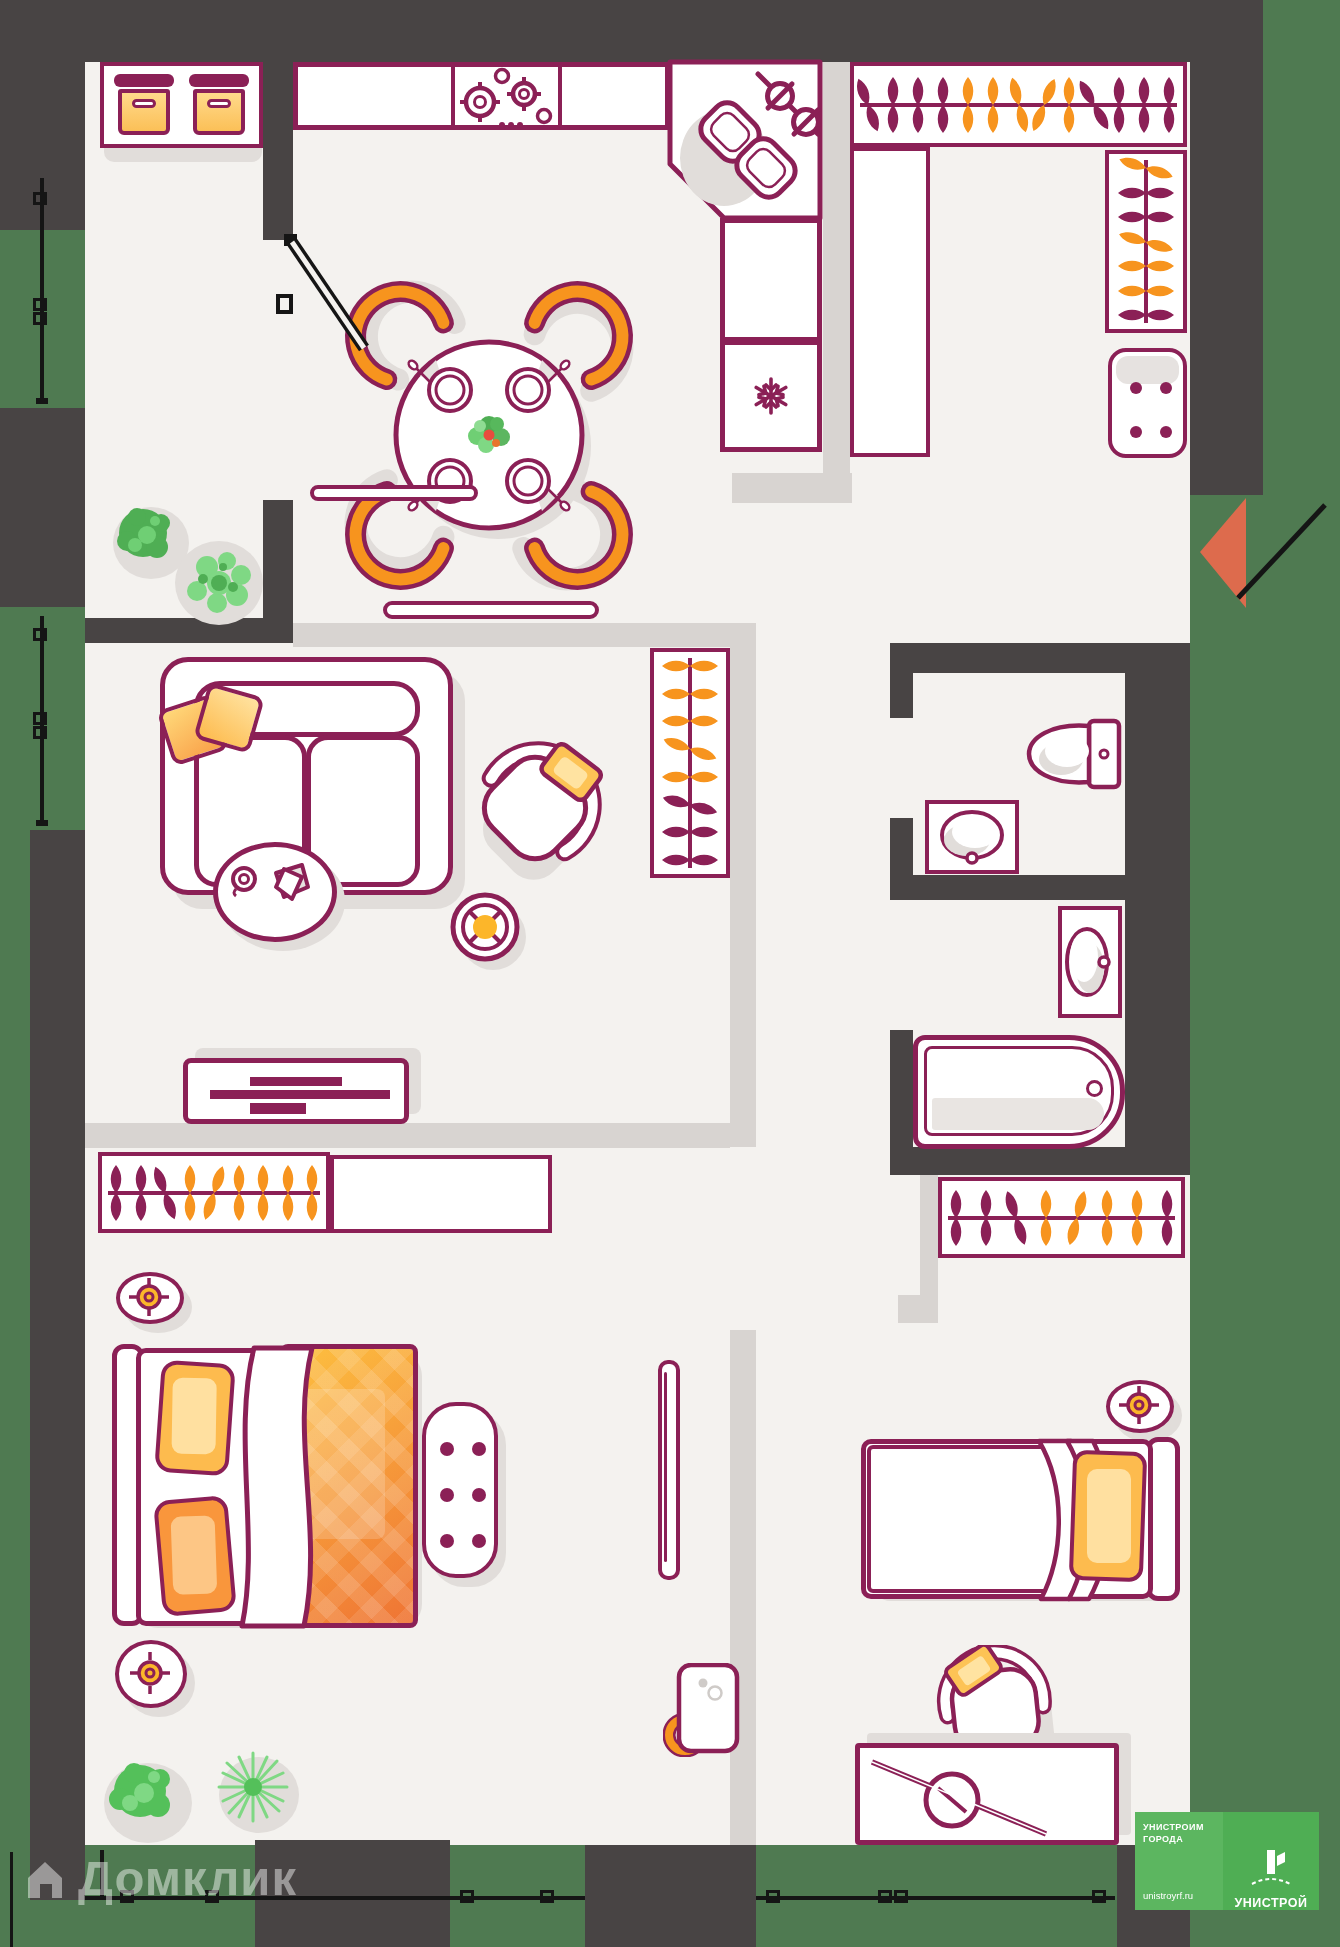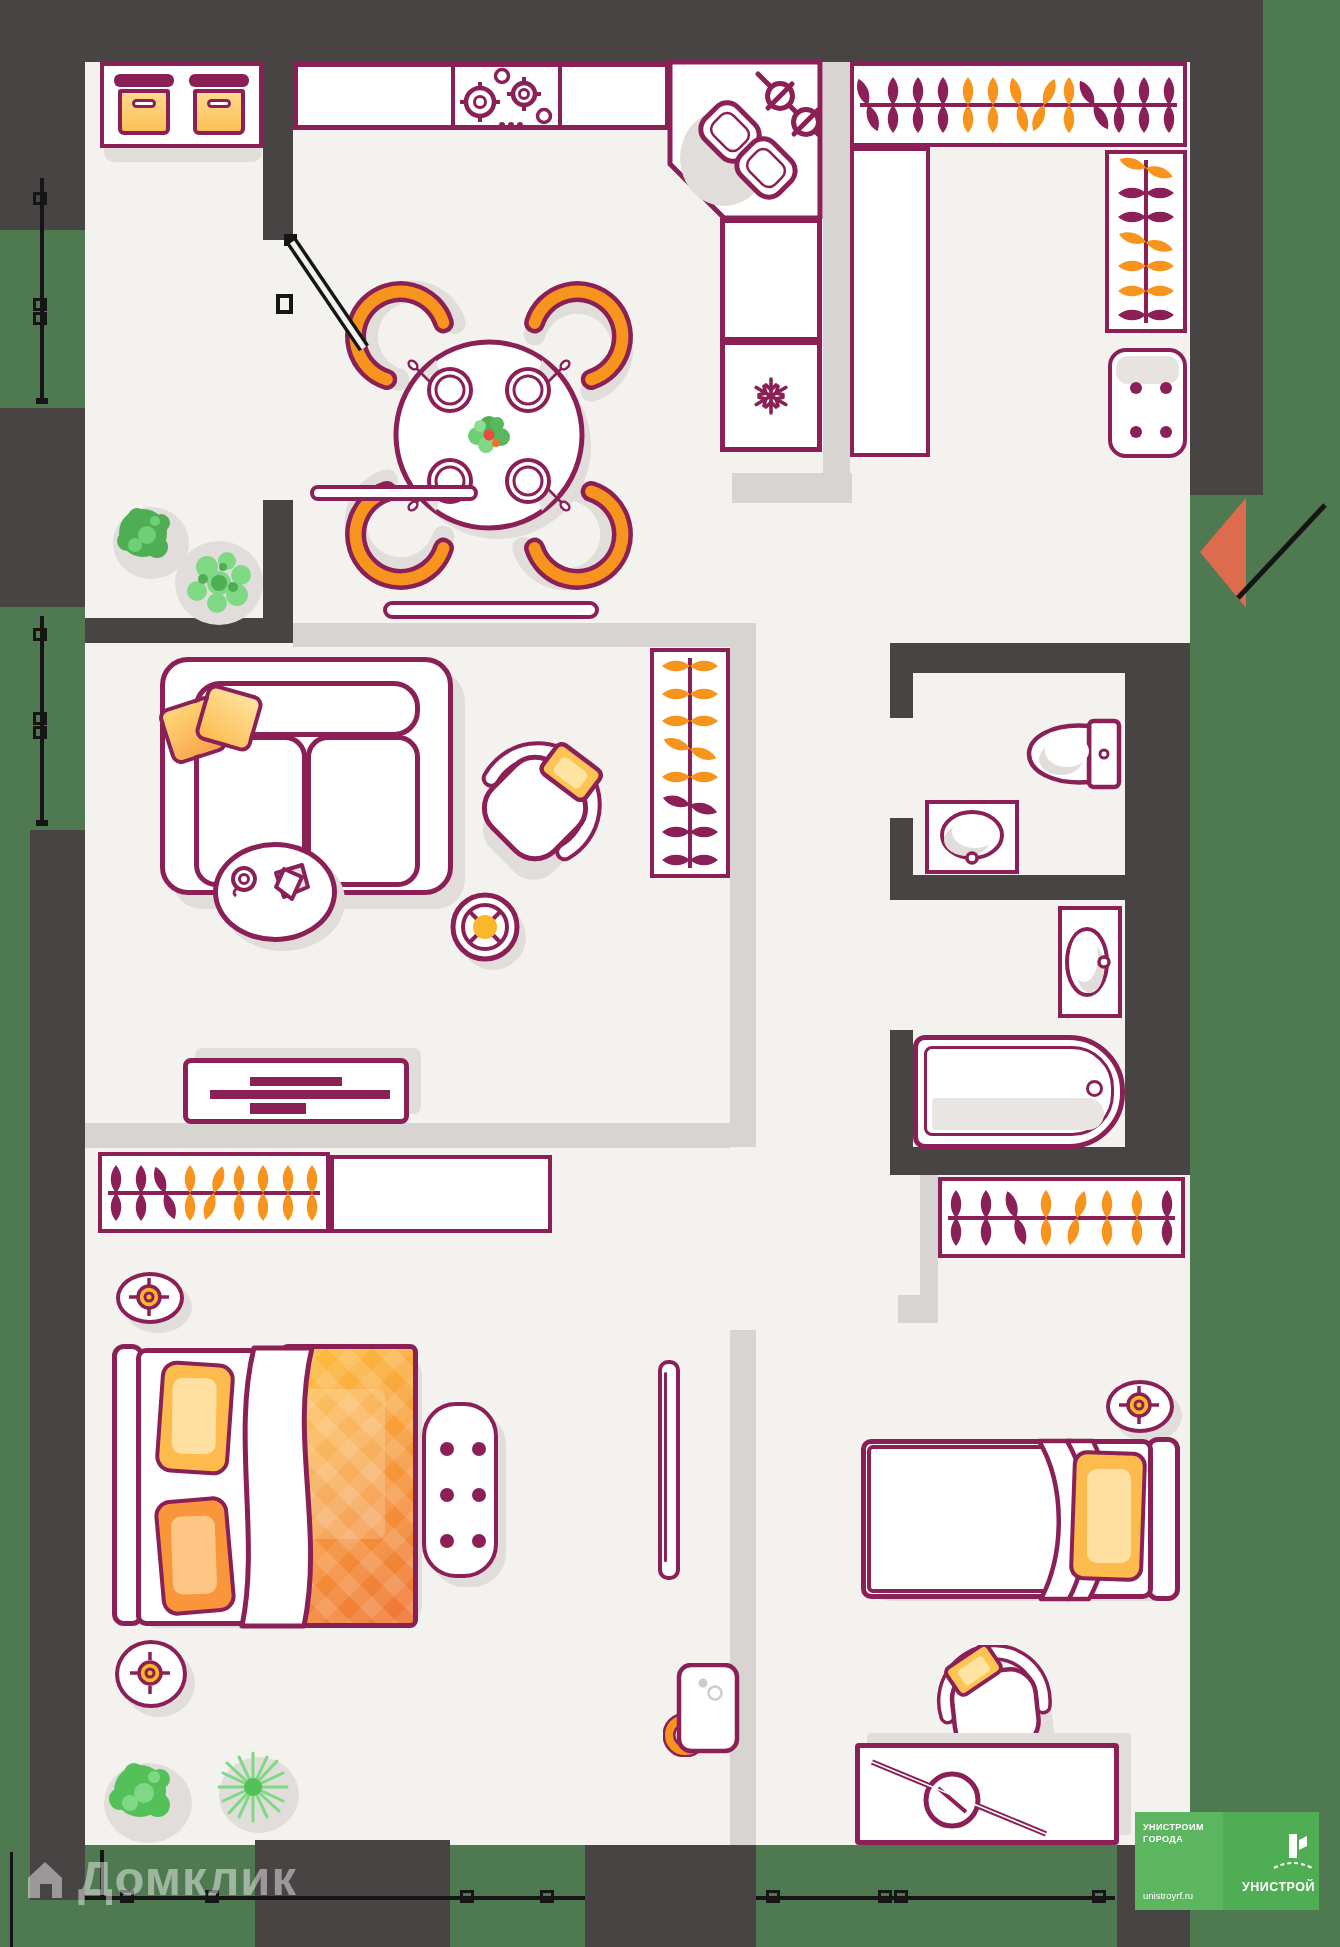--- a/index.html
+++ b/index.html
@@ -18,21 +18,21 @@
   .wsq{position:absolute;width:14px;height:13px;border:3px solid #151515;box-sizing:border-box;}
   .dot{position:absolute;background:#8b2056;border-radius:50%;}
   .rail-h{position:absolute;left:6px;right:6px;top:50%;height:4px;margin-top:-2px;background:#8b2056;}
   .rail-v{position:absolute;top:6px;bottom:6px;left:50%;width:4px;margin-left:-2px;background:#8b2056;}
   .hangerwrap{position:relative;width:100%;height:100%;}
   svg{display:block;}
   .wm{position:absolute;left:20px;top:1850px;display:flex;align-items:center;gap:10px;opacity:.45;color:#fff;}
   .wm .wmtxt{font-size:49px;font-weight:700;letter-spacing:1px;}
   .logo{position:absolute;left:1135px;top:1812px;display:flex;color:#fff;}
   .logo .lp{width:88px;height:98px;background:#5cb660;padding:9px 8px;box-sizing:border-box;display:flex;flex-direction:column;justify-content:space-between;}
-  .logo .rp{width:96px;height:98px;background:#4fae54;display:flex;flex-direction:column;align-items:flex-end;justify-content:flex-end;padding:16px 4px;box-sizing:border-box;}
+  .logo .rp{width:96px;height:98px;background:#4fae54;display:flex;flex-direction:column;align-items:center;justify-content:flex-end;padding:0 4px;box-sizing:border-box;}
   .logo .t1{font-size:9px;font-weight:700;line-height:1.35;letter-spacing:.4px;}
   .logo .t2{font-size:9.5px;margin-top:auto;}
   .logo .t3{font-size:12.5px;font-weight:700;letter-spacing:.5px;margin-top:6px;}
 </style>
 </head>
 <body>
 
 <div id="plan">
 
   <div class="green" style="left:0;top:170px;width:85px;height:1777px;"></div>

